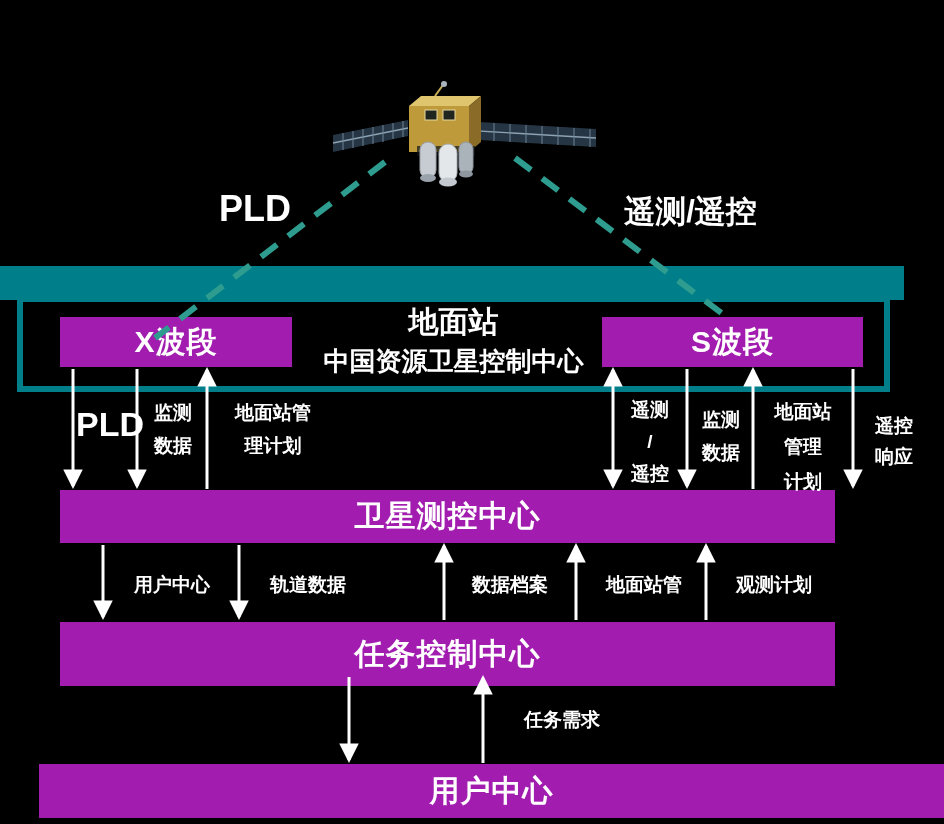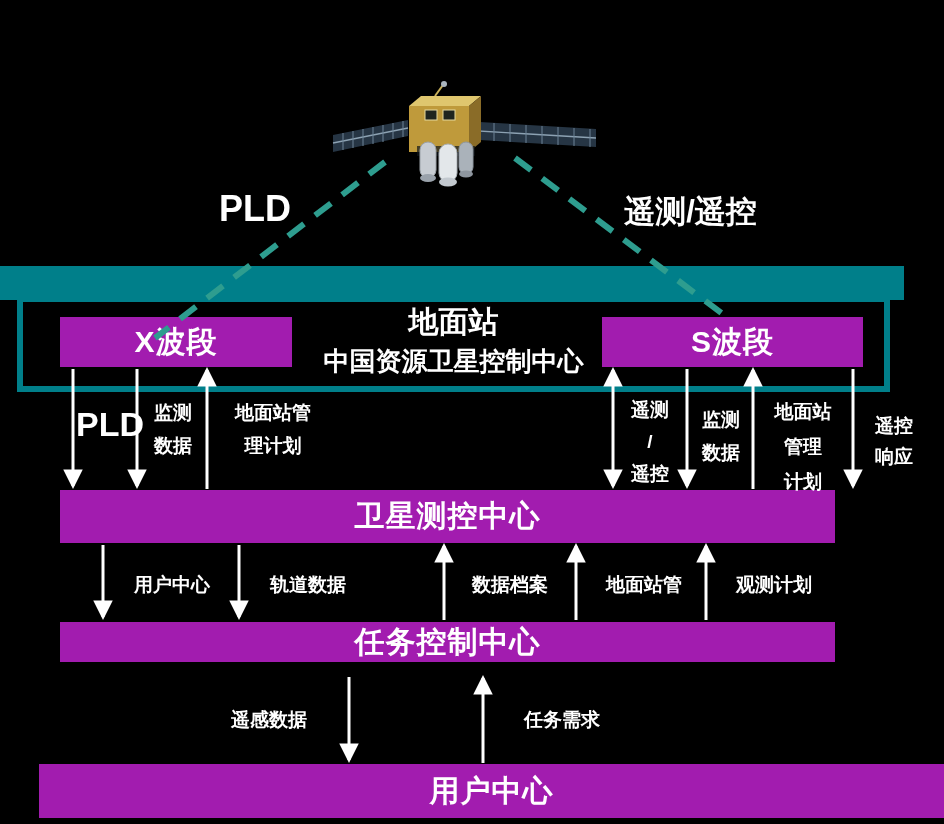--- a/index.html
+++ b/index.html
@@ -79,21 +79,21 @@
   </div>
 
   <div id="gs-title">
     <div class="t1">地面站</div>
     <div class="t2">中国资源卫星控制中心</div>
   </div>
 
   <div class="node" style="left:60px;top:490px;width:775px;height:53px;">
     <span>卫星测控中心</span>
   </div>
-  <div class="node" style="left:60px;top:622px;width:775px;height:40px;text-align:right;">
+  <div class="node" style="left:60px;top:622px;width:775px;height:64px;text-align:right;">
     <span>任务控制中心</span>
   </div>
   <div class="node" style="left:0;top:764px;width:905px;height:54px;margin-left:39px;">
     <span>用户中心</span>
   </div>
 
   <svg id="overlay" viewBox="0 0 944 824" xmlns="http://www.w3.org/2000/svg">
     <defs>
       <marker id="ah" viewBox="0 0 10 10" refX="8.5" refY="5" markerWidth="6.5" markerHeight="6.5" orient="auto-start-reverse">
         <path d="M0,0 L10,5 L0,10 z" fill="#ffffff"></path>
@@ -136,16 +136,15 @@
 计划</div>
   <div class="lbl" style="left:862px;top:410px;width:64px;line-height:31px;">遥控
 响应</div>
 
   <div class="lbl" style="left:110px;top:568px;width:124px;">用户中心</div>
   <div class="lbl" style="left:246px;top:568px;width:124px;">轨道数据</div>
   <div class="lbl" style="left:448px;top:568px;width:124px;">数据档案</div>
   <div class="lbl" style="left:582px;top:568px;width:124px;">地面站管</div>
   <div class="lbl" style="left:712px;top:568px;width:124px;">观测计划</div>
 
-  <div class="lbl" style="left:206px;top:703px;width:126px;">遥感数据</div>
   <div class="lbl" style="left:499px;top:703px;width:126px;">任务需求</div>
 
 </div>
 
 </body></html>

